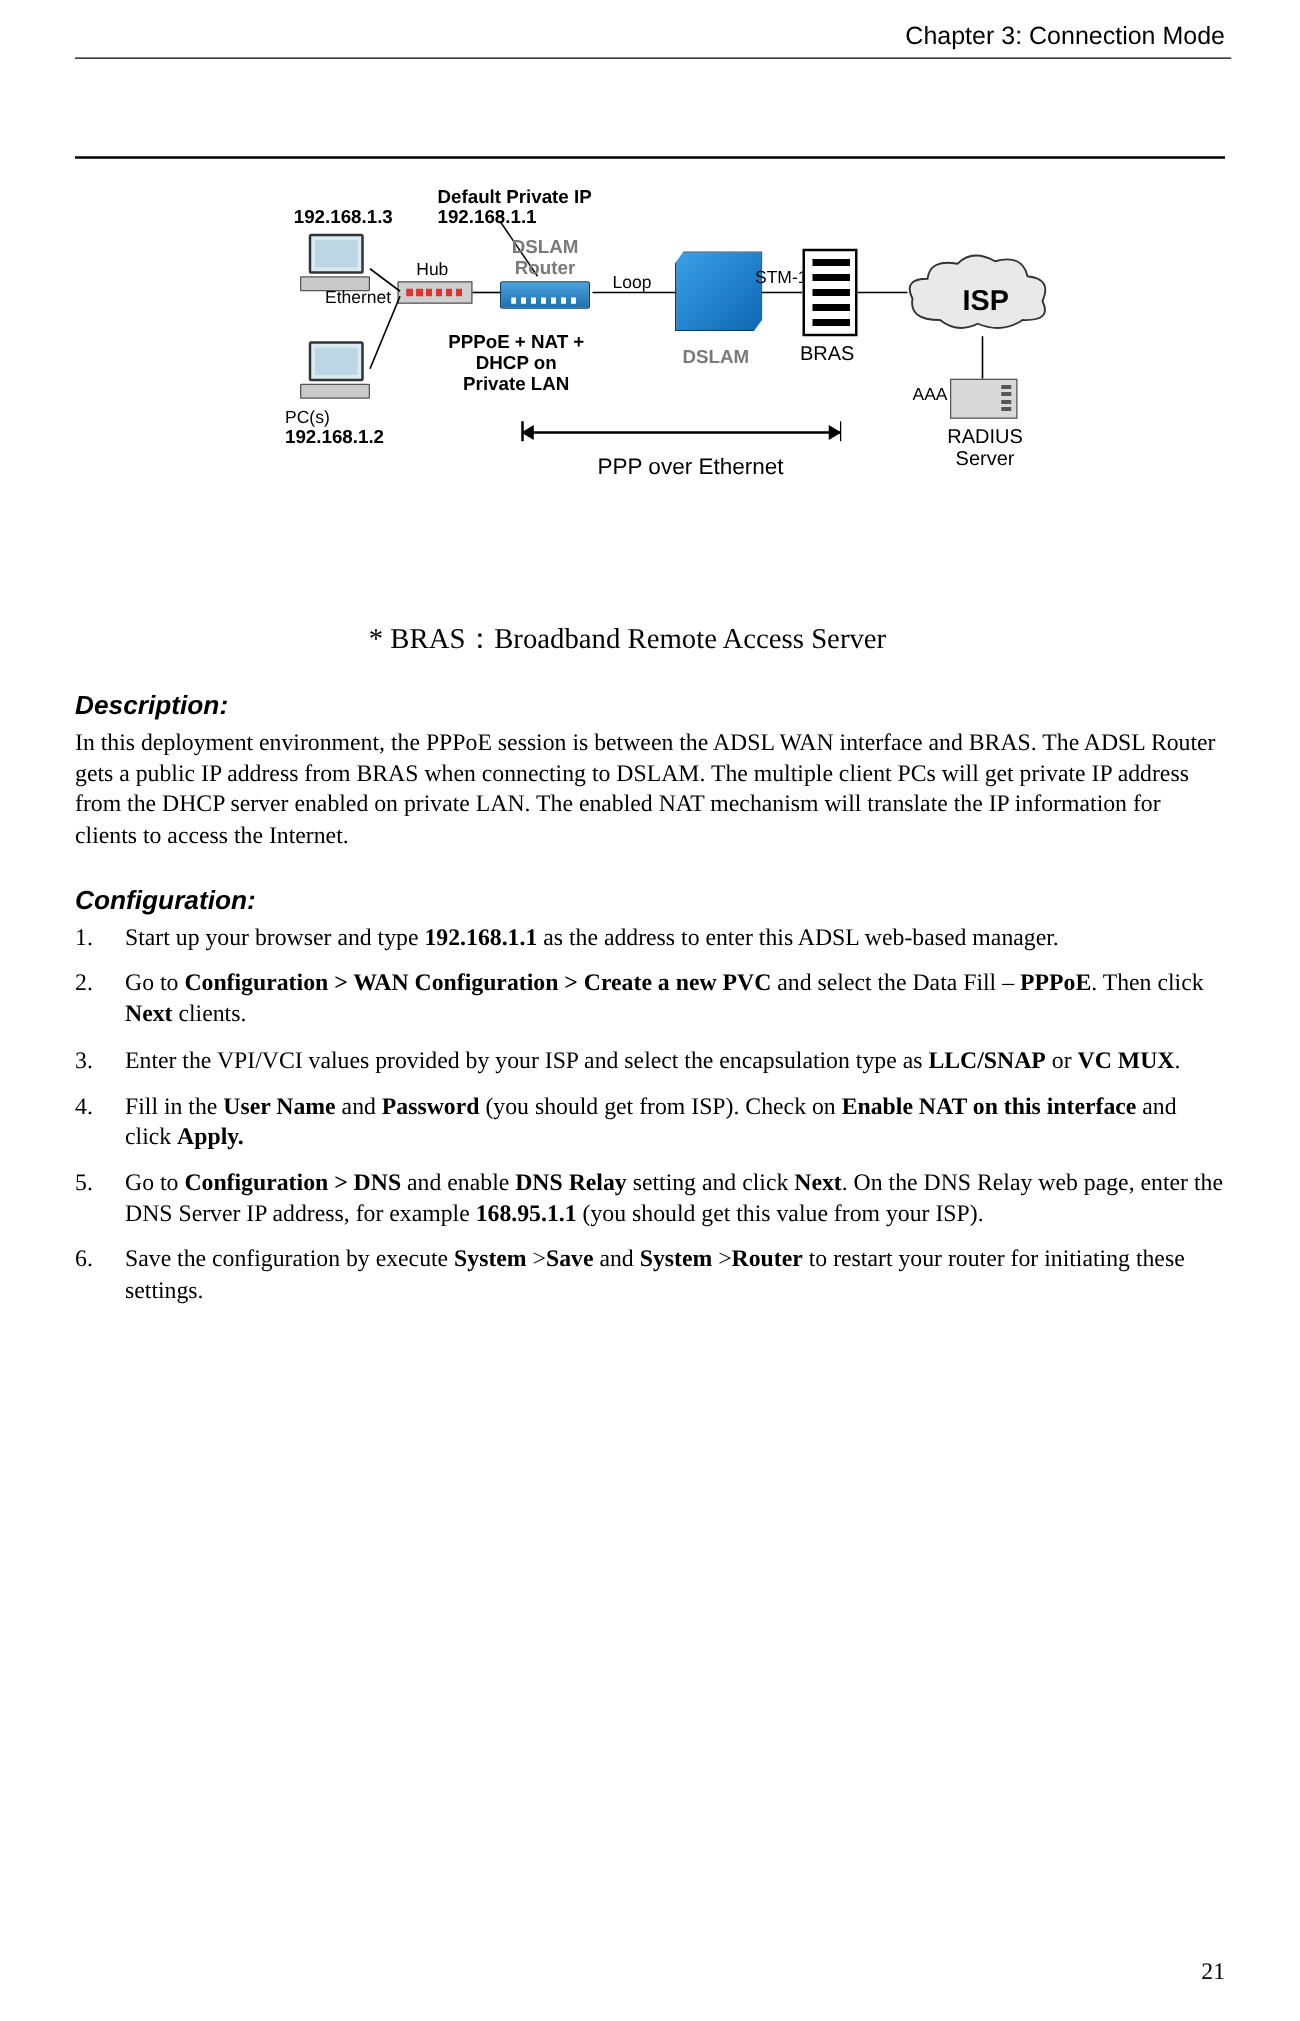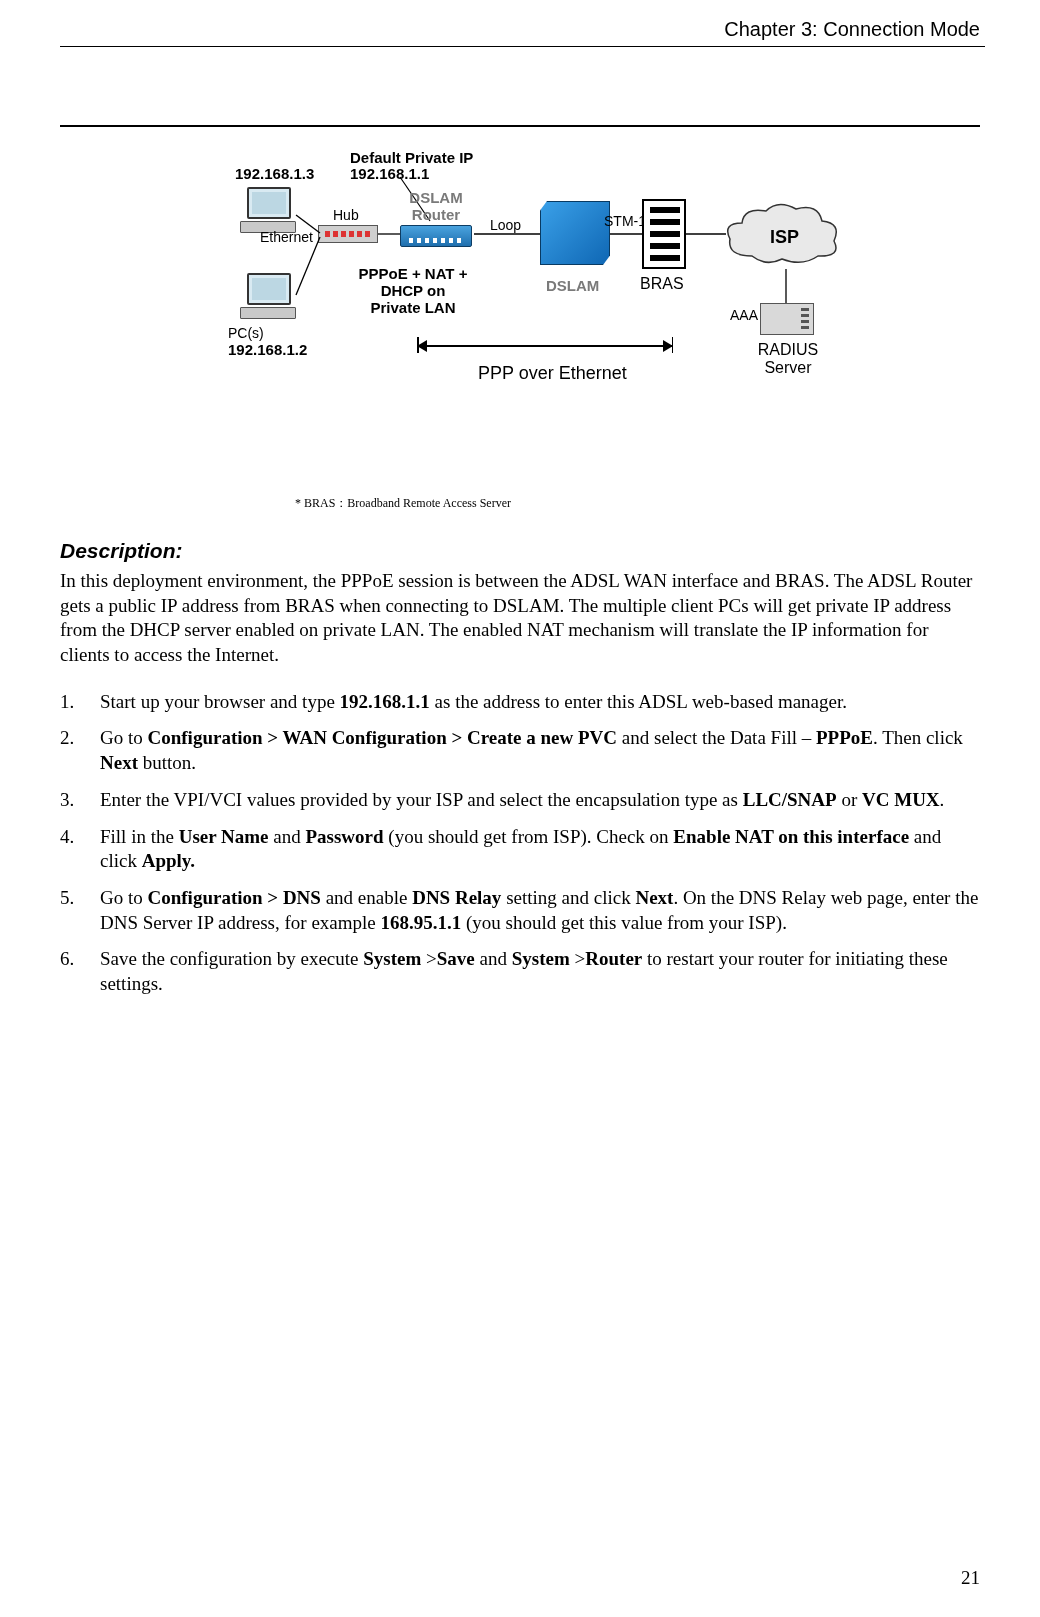--- a/index.html
+++ b/index.html
@@ -41,21 +41,21 @@
     border-top: 2px solid #000;
     margin-bottom: 18px;
   }
   .diagram-wrap {
     width: 720px;
     margin: 0 auto 10px 140px;
     position: relative;
     height: 340px;
   }
   .footnote {
-    font-size: 12px;
+    font-size: 23px;
     margin-left: 235px;
     margin-bottom: 18px;
   }
   h2.sub {
     font-family: Verdana, Arial, sans-serif;
     font-weight: bold;
     font-style: italic;
     font-size: 21px;
     margin-bottom: 6px;
     margin-top: 27px;
@@ -224,21 +224,21 @@
     <div class="dlabel small" style="left:404px; top:68px;">STM-1</div>
 
     <div class="bras" style="left:442px; top:54px;"></div>
     <div class="dlabel" style="left:440px; top:130px; font-size:16px;">BRAS</div>
 
     <div class="cloud" style="left:522px; top:56px;">
       <svg viewBox="0 0 120 70">
         <path d="M30 55 Q5 55 8 38 Q0 22 20 22 Q22 6 44 10 Q56 -2 74 8 Q96 2 100 20 Q120 22 112 40 Q120 56 96 55 Q80 66 60 58 Q44 66 30 55 Z" fill="#e9e9e9" stroke="#333" stroke-width="1.5"></path>
       </svg>
     </div>
-    <div class="dlabel bold" style="left:570px; top:82px; font-size:18px;">ISP</div>
+    <div class="dlabel bold" style="left:570px; top:82px; font-size:23px;">ISP</div>
 
     <div class="dlabel bold center" style="left:148px; top:120px; width:130px; white-space:pre-line;">PPPoE + NAT +
 DHCP on
 Private LAN</div>
 
     <div class="dlabel small" style="left:28px; top:180px;">PC(s)</div>
     <div class="dlabel bold" style="left:28px; top:196px;">192.168.1.2</div>
 
     <div class="dlabel small" style="left:530px; top:162px;">AAA</div>
     <div class="server" style="left:560px; top:158px;"></div>
@@ -251,23 +251,24 @@
     </div>
     <div class="dlabel" style="left:278px; top:218px; font-size:18px;">PPP over Ethernet</div>
 
   </div>
 
   <div class="footnote">* BRAS：Broadband Remote Access Server</div>
 
   <h2 class="sub">Description:</h2>
   <p class="desc">In this deployment environment, the PPPoE session is between the ADSL WAN interface and BRAS. The ADSL Router gets a public IP address from BRAS when connecting to DSLAM. The multiple client PCs will get private IP address from the DHCP server enabled on private LAN. The enabled NAT mechanism will translate the IP information for clients to access the Internet.</p>
 
+  <h2 class="sub">Configuration:</h2>
   <ol class="steps">
     <li><span>Start up your browser and type </span><span class="b">192.168.1.1</span><span> as the address to enter this ADSL web-based manager.</span></li>
-    <li><span>Go to </span><span class="b">Configuration &gt; WAN Configuration &gt; Create a new PVC</span><span> and select the Data Fill – </span><span class="b">PPPoE</span><span>. Then click </span><span class="b">Next</span><span> button.</span></li>
+    <li><span>Go to </span><span class="b">Configuration &gt; WAN Configuration &gt; Create a new PVC</span><span> and select the Data Fill – </span><span class="b">PPPoE</span><span>. Then click </span><span class="b">Next</span><span> clients.</span></li>
     <li><span>Enter the VPI/VCI values provided by your ISP and select the encapsulation type as </span><span class="b">LLC/SNAP</span><span> or </span><span class="b">VC MUX</span><span>.</span></li>
     <li><span>Fill in the </span><span class="b">User Name</span><span> and </span><span class="b">Password</span><span> (you should get from ISP). Check on </span><span class="b">Enable NAT on this interface</span><span> and click </span><span class="b">Apply.</span><span></span></li>
     <li><span>Go to </span><span class="b">Configuration &gt; DNS</span><span> and enable </span><span class="b">DNS Relay</span><span> setting and click </span><span class="b">Next</span><span>. On the DNS Relay web page, enter the DNS Server IP address, for example </span><span class="b">168.95.1.1</span><span> (you should get this value from your ISP).</span></li>
     <li><span>Save the configuration by execute </span><span class="b">System</span><span> &gt;</span><span class="b">Save</span><span> and </span><span class="b">System</span><span> &gt;</span><span class="b">Router</span><span> to restart your router for initiating these settings.</span></li>
   </ol>
 
 </div>
 
 <div class="pagenum">21</div>
 

